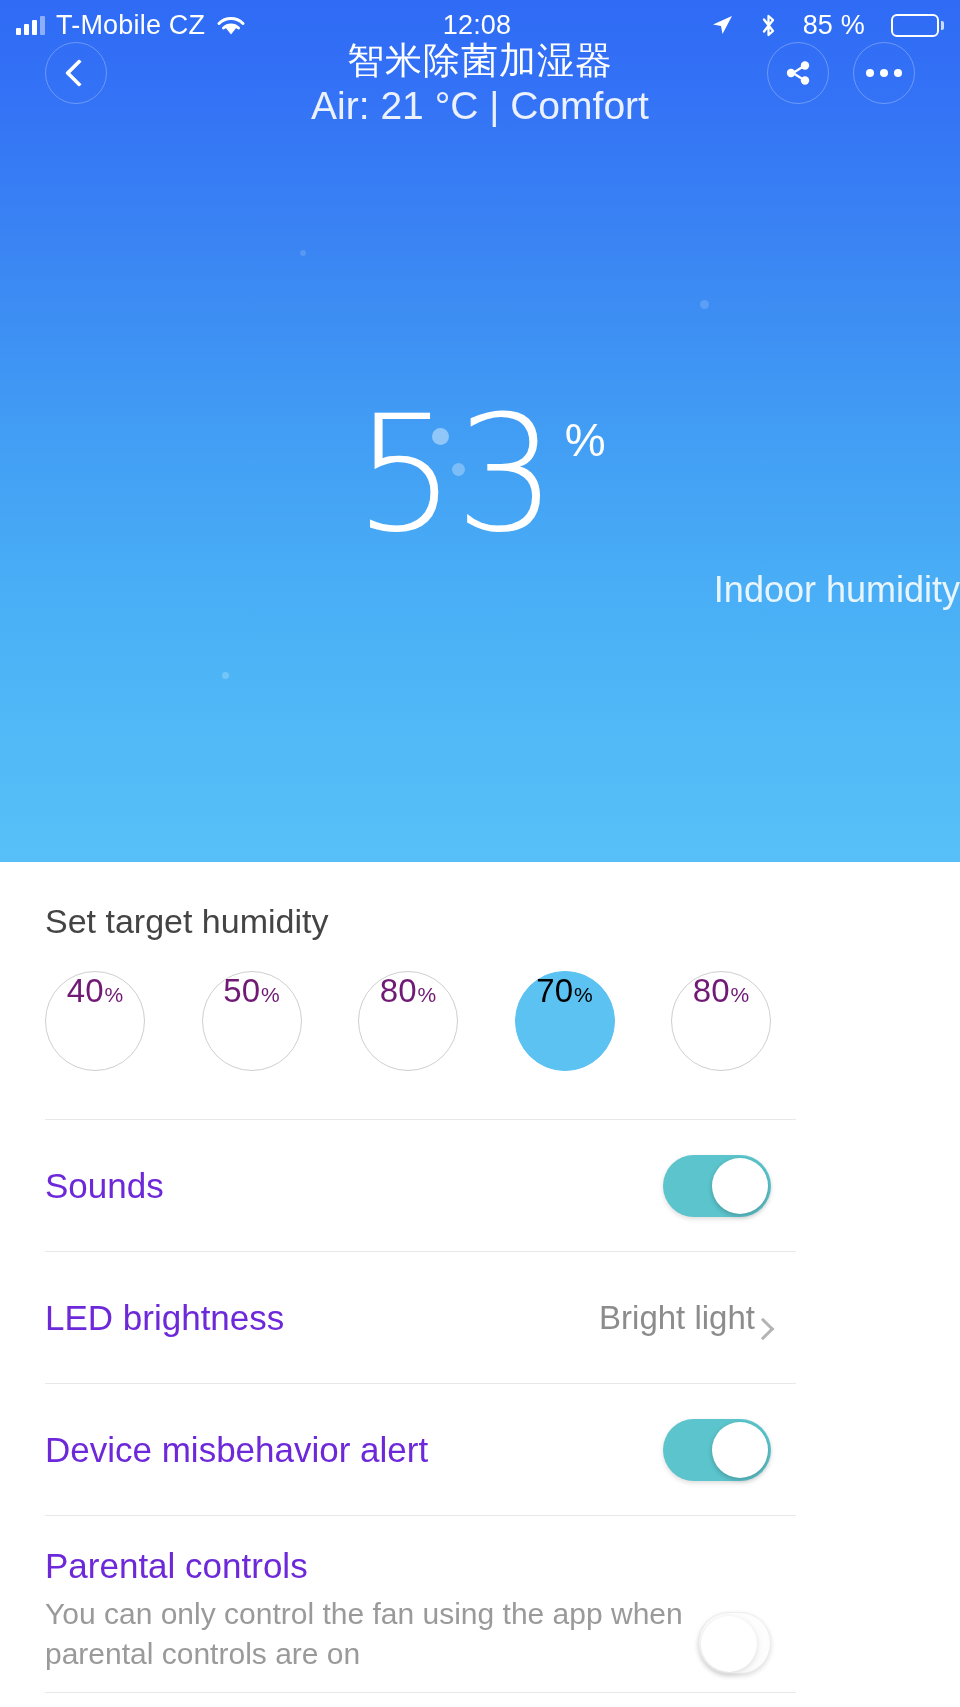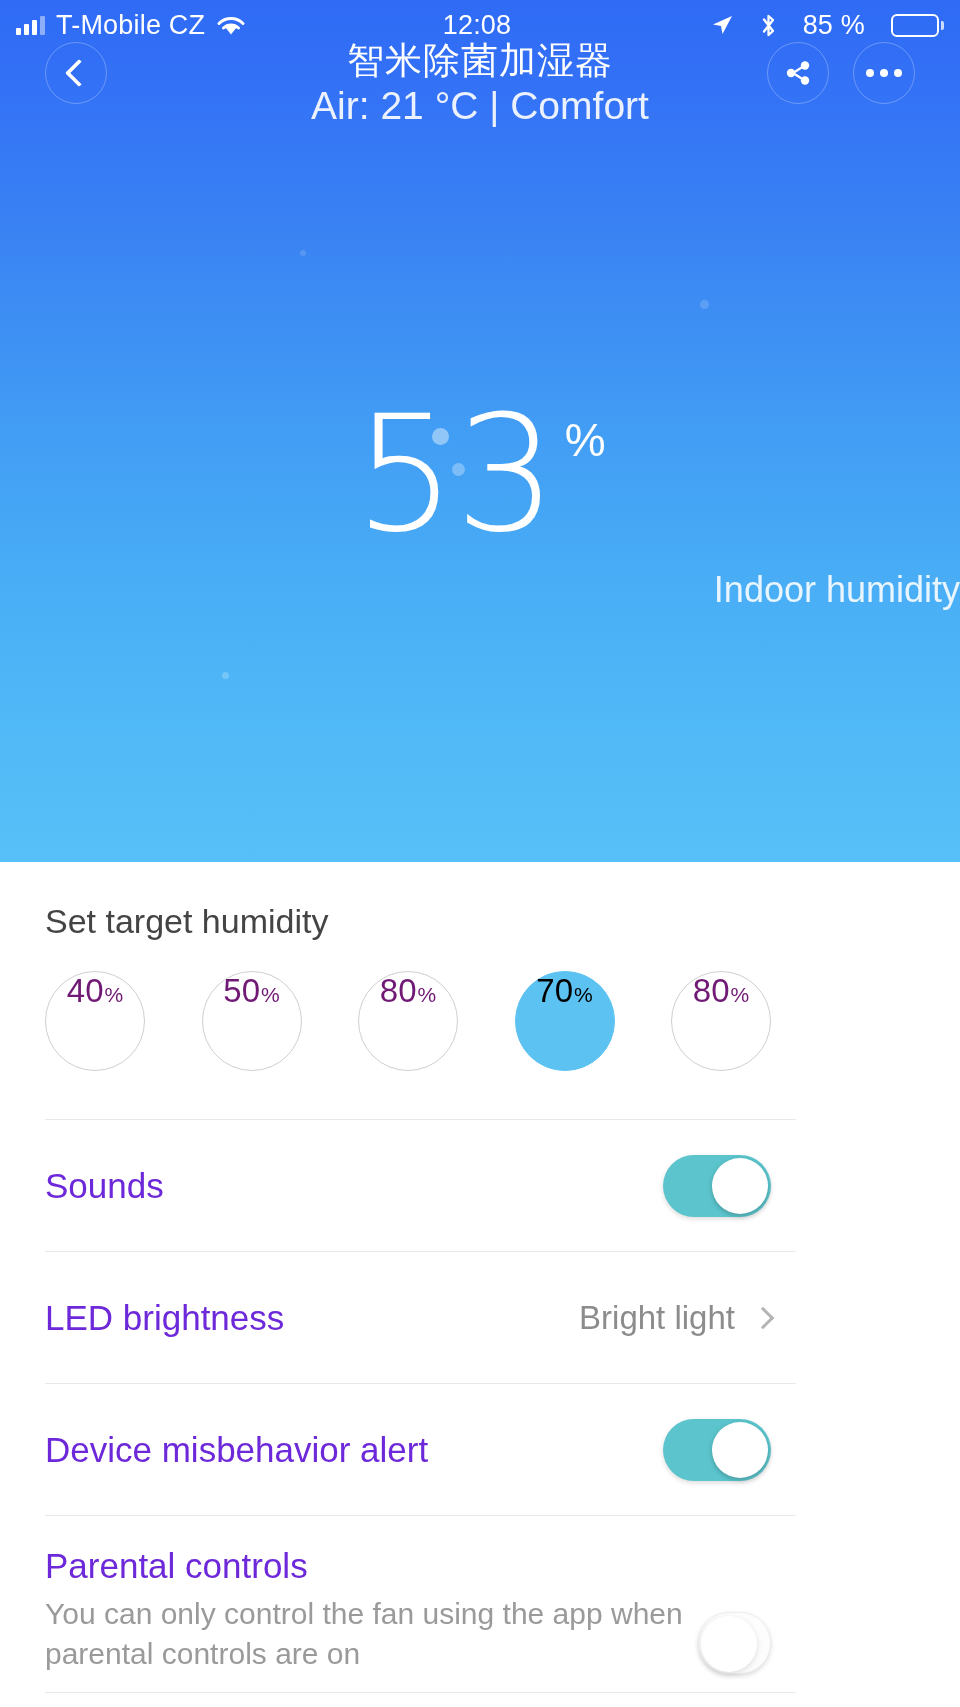--- a/index.html
+++ b/index.html
@@ -101,21 +101,21 @@
   .preset .sfx { font-size:21px; font-weight:400; margin-left:1px; }
   .preset.selected { background:#5cc2f2; border-color:#5cc2f2; color:#000000; }
 
   .divider { height:1px; background:#e8e8e8; margin-left:45px; margin-right:20px; }
 
   .row {
     display:flex; align-items:center; justify-content:space-between;
     padding:0 45px 0 45px; height:131px; position:relative;
   }
   .row-label { font-size:35px; color:#6d28d9; font-weight:400; }
-  .row-right { display:flex; align-items:center; gap:20px; }
+  .row-right { display:flex; align-items:flex-end; }
   .row-value { font-size:33px; color:#8c8c8c; font-weight:400; }
   .chev-right { width:16px; height:16px; border-top:3px solid #b4b4b4;
                 border-right:3px solid #b4b4b4; transform:rotate(45deg); }
 
   .toggle { width:108px; height:62px; border-radius:31px; position:relative;
             box-shadow:0 2px 5px rgba(0,0,0,.14); }
   .toggle.on  { background:#5bc4cc; }
   .toggle.off { background:#fdfdfd; border:1px solid #eee; }
   .knob { position:absolute; top:3px; width:56px; height:56px; border-radius:50%;
           background:#fff; box-shadow:0 2px 5px rgba(0,0,0,.22); }

